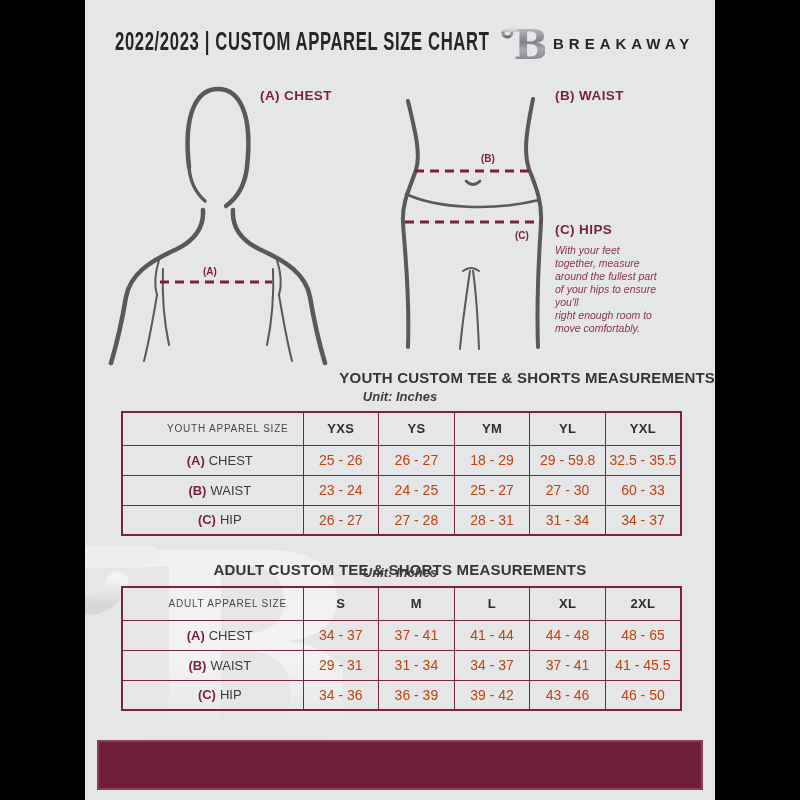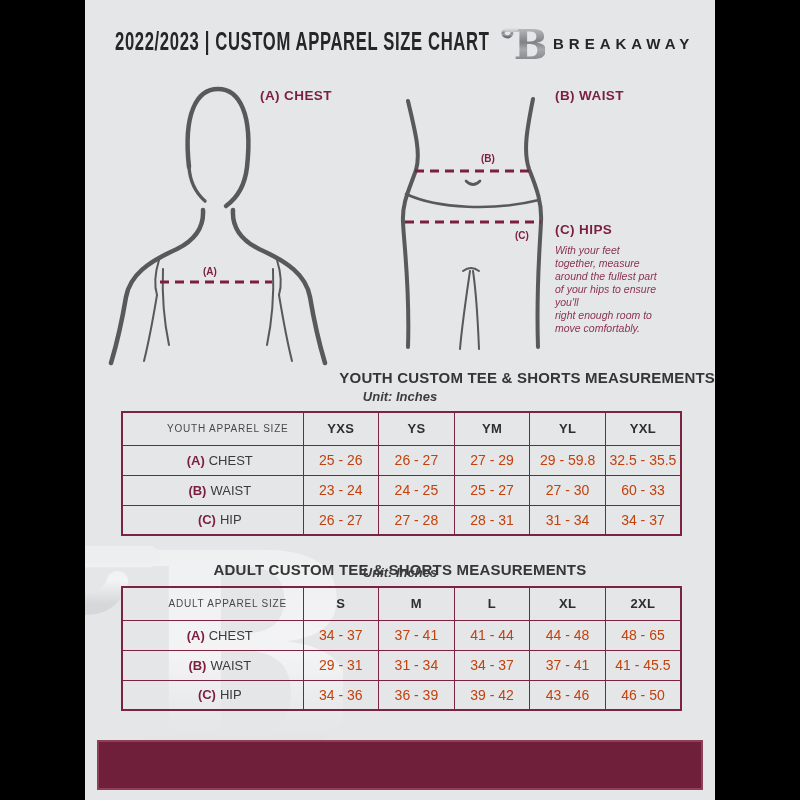--- a/index.html
+++ b/index.html
@@ -203,21 +203,21 @@
         <th class="size-col">YM</th>
         <th class="size-col">YL</th>
         <th class="size-col">YXL</th>
       </tr>
     </thead>
     <tbody>
       <tr>
         <td class="first-col"><span class="pfx">(A)</span><span>CHEST</span></td>
         <td class="val-col">25 - 26</td>
         <td class="val-col">26 - 27</td>
-        <td class="val-col">27 - 29</td>
+        <td class="val-col">18 - 29</td>
         <td class="val-col">29 - 59.8</td>
         <td class="val-col">32.5 - 35.5</td>
       </tr>
       <tr>
         <td class="first-col"><span class="pfx">(B)</span><span>WAIST</span></td>
         <td class="val-col">23 - 24</td>
         <td class="val-col">24 - 25</td>
         <td class="val-col">25 - 27</td>
         <td class="val-col">27 - 30</td>
         <td class="val-col">60 - 33</td>

